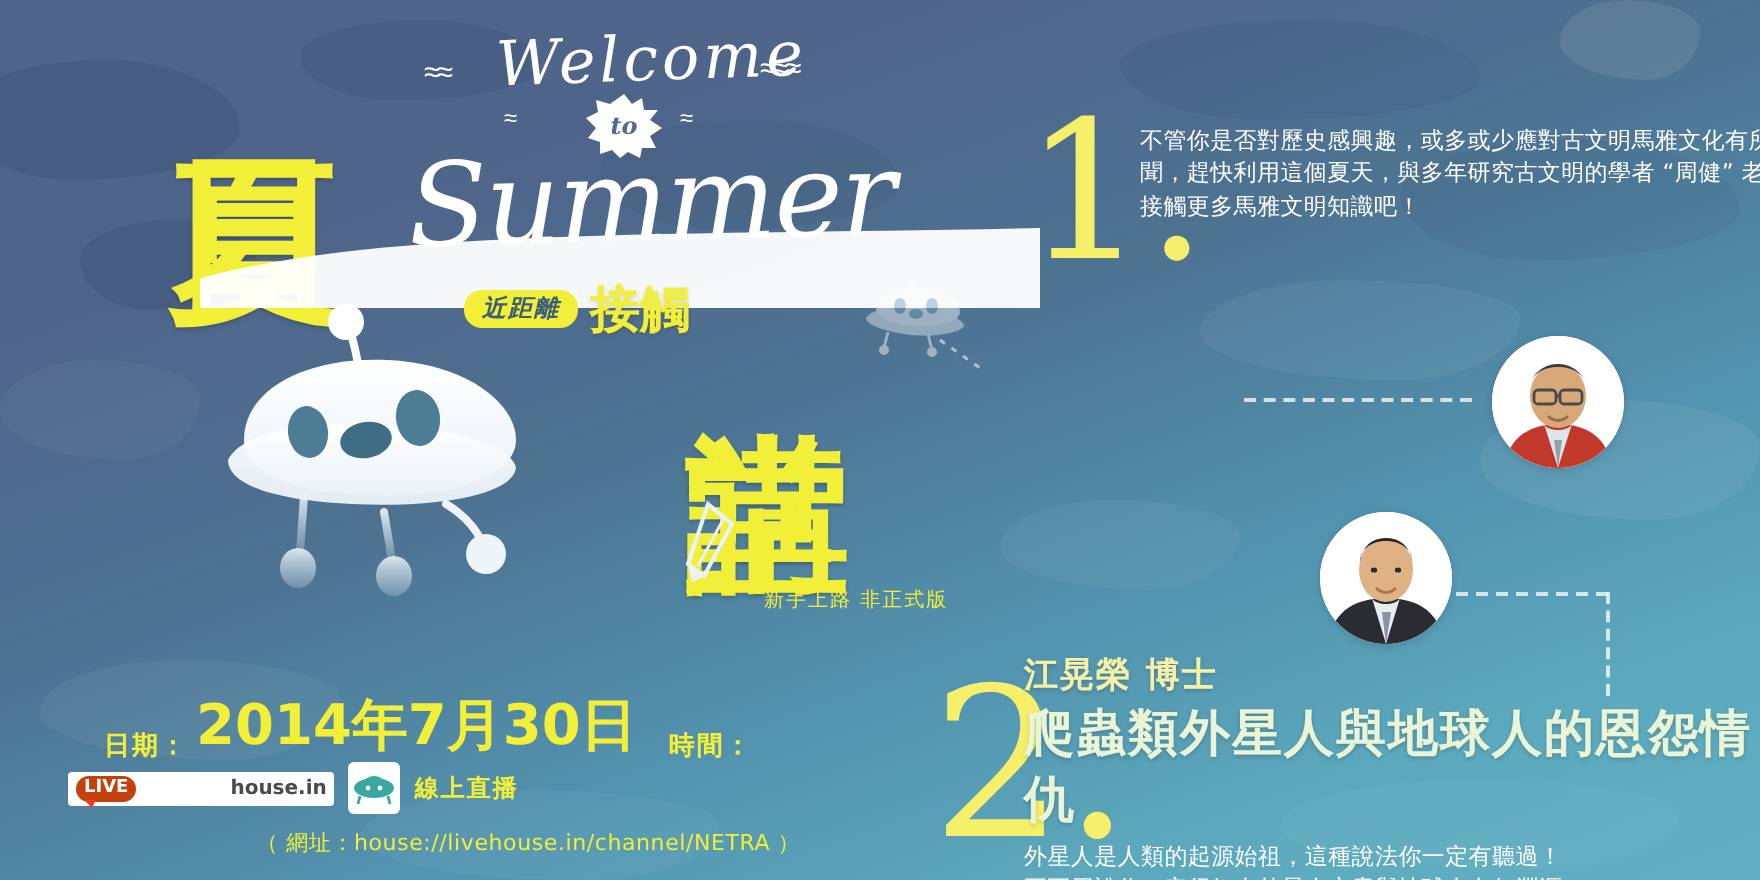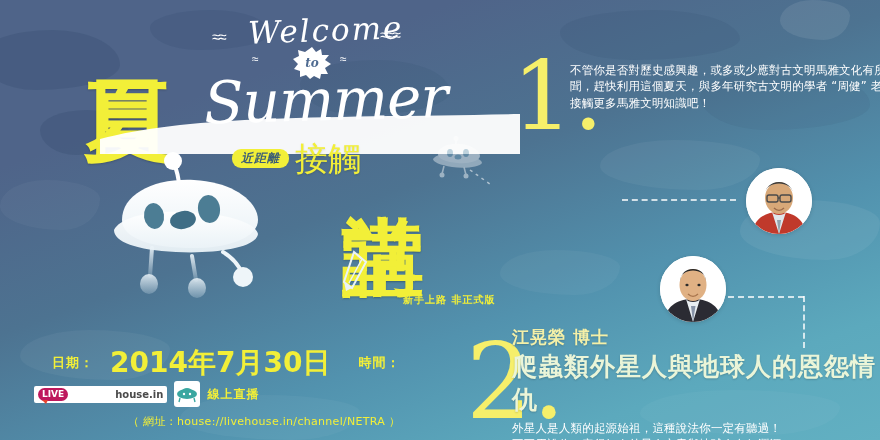--- a/index.html
+++ b/index.html
@@ -76,63 +76,63 @@
   .badge-row { position:absolute; left:232px; top:142px; display:flex; align-items:center; gap:6px;}
   .pill {
     background:#f2ef38; color:#3b5d77;
     font-family:"DejaVu Sans","Liberation Sans",sans-serif;
     font-size:12px; font-weight:700;
     padding:2px 9px; border-radius:9px; line-height:1.25;
     letter-spacing:1px;
     font-style:italic;
   }
   .jiechu {
-    color:#f2ef38; font-size:33px; font-weight:400;
+    color:#f2ef38; font-size:25px; font-weight:700;
     font-family:"DejaVu Serif","Liberation Serif",serif;
     line-height:1; text-shadow:0 1px 2px rgba(0,0,0,.15);
   }
 
   .kanji-jiangtang {
     position:absolute; left:344px; top:148px;
     font-family:"DejaVu Serif","Liberation Serif",serif;
     font-size:82px; line-height:0.97; font-weight:700; color:#f2ef38;
     writing-mode:vertical-rl; text-orientation:upright;
     text-shadow:0 1px 2px rgba(0,0,0,.18);
   }
   .sub-ver {
-    position:absolute; left:403px; top:293px;
-    color:#f2ef38; font-size:10px; font-weight:700;
+    position:absolute; left:382px; top:293px;
+    color:#f2ef38; font-size:10px; font-weight:400;
     font-family:"DejaVu Sans","Liberation Sans",sans-serif;
     letter-spacing:1px;
     text-align:right;
   }
 
   
   .ufo { position:absolute; left:106px; top:148px; width:250px; height:175px; }
 
   
   .infobar { position:absolute; left:0; top:336px; width:470px; height:104px; }
   .line-date {
     position:absolute; left:52px; top:8px;
-    display:flex; align-items:center; gap:16px; color:#f2ef38;
+    display:flex; align-items:flex-end; gap:4px; color:#f2ef38;
     font-family:"DejaVu Sans","Liberation Sans",sans-serif;
   }
   .lbl-sm { font-size:13px; font-weight:700; letter-spacing:1px; }
   .date-big { font-size:28px; font-weight:700; letter-spacing:0px; }
   .time-big { font-size:19px; font-weight:700; }
   .line-chan {
     position:absolute; left:34px; top:45px;
     display:flex; align-items:center; gap:7px;
   }
   .lh-logo {
     background:#ffffff; border-radius:2px; padding:2px 4px;
     display:flex; align-items:center; gap:3px;
   }
   .lh-bubble {
-    background:#be185d; color:#fff; font-size:9px; font-weight:700;
+    background:#c2410c; color:#fff; font-size:9px; font-weight:700;
     padding:1px 4px 2px 4px; border-radius:7px; position:relative;
     font-family:"DejaVu Sans",sans-serif; letter-spacing:0px;
   }
   .lh-bubble:after{
     content:""; position:absolute; left:4px; bottom:-3px;
     border-left:4px solid transparent; border-right:2px solid transparent;
     border-top:4px solid #e8422e;
   }
   .lh-word { color:#4a4a4a; font-size:10px; font-weight:700; font-family:"DejaVu Sans",sans-serif;margin-left:44px;}
   .netra-badge {

